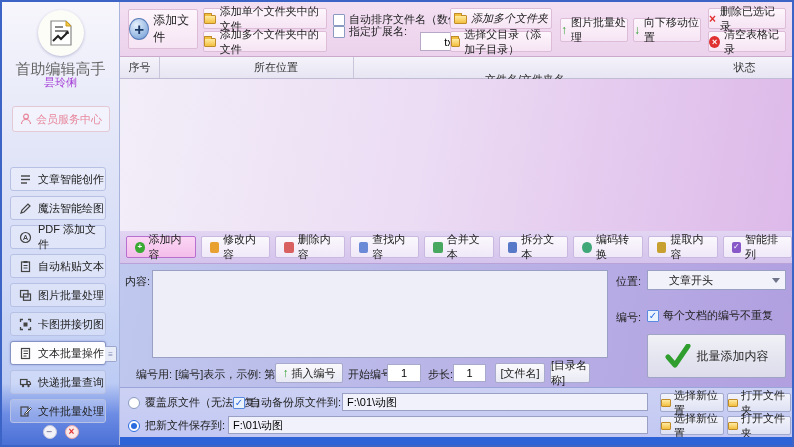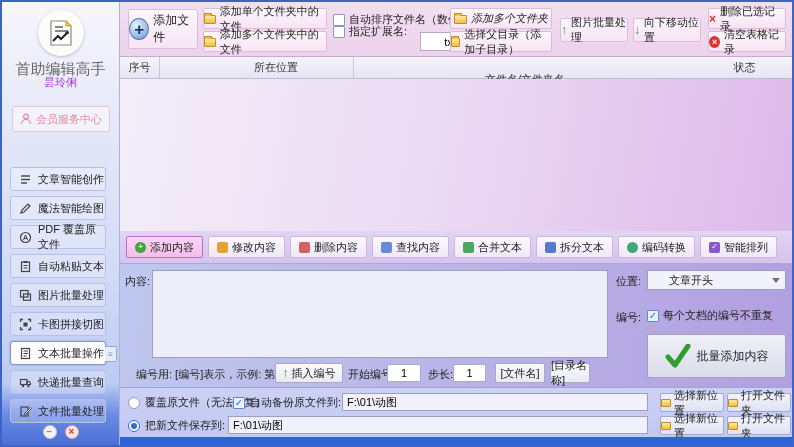--- a/index.html
+++ b/index.html
@@ -193,21 +193,21 @@
         <svg width="13" height="13" viewBox="0 0 13 13">
             <path d="M2 11 l1 -3 l6 -6 l2 2 l-6 6 z" fill="none" stroke="#444" stroke-width="1.2"></path>
           </svg>
         <span>魔法智能绘图</span>
       </div>
       <div class="side-item">
         <svg width="13" height="13" viewBox="0 0 13 13">
             <circle cx="6.5" cy="6.5" r="5" fill="none" stroke="#444" stroke-width="1.2"></circle>
             <path d="M4.5 9 l2 -5 l2 5 M5.2 7.5 h2.6" fill="none" stroke="#444" stroke-width="1"></path>
           </svg>
-        <span>PDF 覆盖原文件</span>
+        <span>PDF 添加文件</span>
       </div>
       <div class="side-item">
         <svg width="13" height="13" viewBox="0 0 13 13">
             <rect x="2.5" y="2" width="8" height="9.5" fill="none" stroke="#444" stroke-width="1.2"></rect>
             <rect x="4.5" y="1" width="4" height="2" fill="#444"></rect>
             <line x1="4.5" y1="5.5" x2="8.5" y2="5.5" stroke="#444" stroke-width="1"></line>
             <line x1="4.5" y1="8" x2="8.5" y2="8" stroke="#444" stroke-width="1"></line>
           </svg>
         <span>自动粘贴文本</span>
       </div>
@@ -338,20 +338,24 @@
           <span class="ticon ti-merge"></span>
           <span>合并文本</span>
         </div>
       <div class="tab">
           <span class="ticon ti-split"></span>
           <span>拆分文本</span>
         </div>
       <div class="tab">
           <span class="ticon ti-conv"></span>
           <span>编码转换</span>
+        </div>
+      <div class="tab">
+          <span class="ticon ti-extract"></span>
+          <span>提取内容</span>
         </div>
       <div class="tab">
           <span class="ticon ti-smart">✓</span>
           <span>智能排列</span>
         </div>
     </div>
 
     <div id="content-panel">
       <span id="content-label">内容:</span>
       <textarea id="content-text" value="" style=""></textarea>

